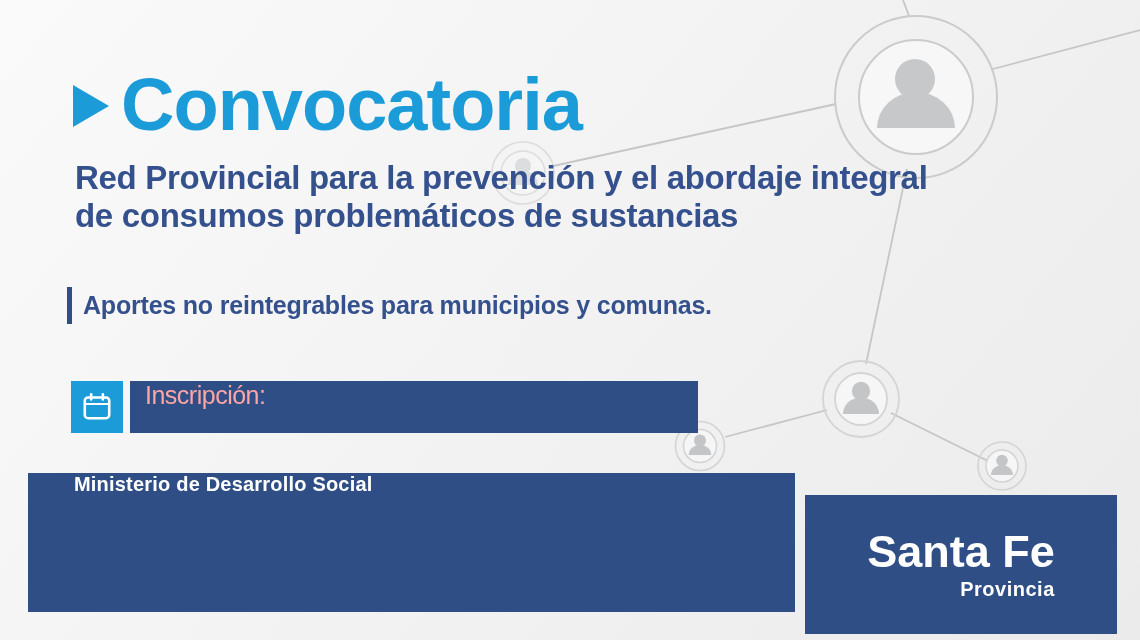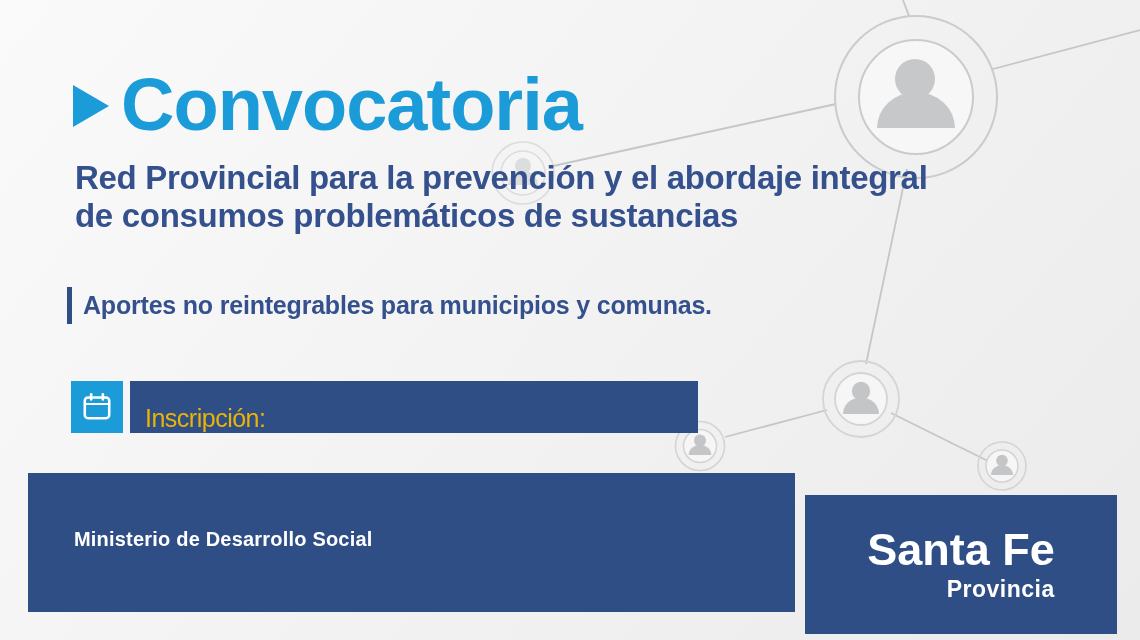--- a/index.html
+++ b/index.html
@@ -33,44 +33,44 @@
   .subtitle-text {
     font-size:25px; font-weight:bold; letter-spacing:-0.2px;
     color:var(--navyText); white-space:nowrap;
   }
   .reg-row { position:absolute; left:71px; top:381px; z-index:2; display:flex; }
   .reg-tile {
     width:52px; height:52px; background:var(--accent); margin-right:7px;
     display:flex; align-items:center; justify-content:center; flex:0 0 auto;
   }
   .reg-bar {
-    width:568px; height:52px; background:var(--navy); color:#eab308;
-    display:flex; align-items:flex-end; padding-left:15px; box-sizing:border-box;
+    width:568px; height:52px; background:var(--navy); color:#fca5a5;
+    display:flex; align-items:flex-start; padding-left:15px; box-sizing:border-box;
     font-size:25px; letter-spacing:-0.5px; white-space:nowrap;
   }
   .reg-label { font-weight:normal; margin-right:8px; }
   .reg-dates { font-weight:bold; }
 
   .footer-left {
     position:absolute; left:28px; top:473px; width:767px; height:139px; z-index:3;
     background:var(--navy); color:#fff;
-    display:flex; flex-direction:column; justify-content:center;
+    display:flex; flex-direction:column; 
     padding-left:46px; box-sizing:border-box;
   }
   .ministry { font-size:20px; font-weight:bold; margin-bottom:7px; letter-spacing:0.2px; }
   .agency { font-size:19px; letter-spacing:0.6px; }
 
   .footer-right {
     position:absolute; left:805px; top:495px; width:312px; height:139px; z-index:3;
     background:var(--navy); color:#fff;
     display:flex; align-items:center; justify-content:center;
   }
   .brand { text-align:right; }
   .brand-name { font-size:45px; line-height:1; font-weight:bold; }
-  .brand-sub { font-size:23px; font-weight:bold; margin-top:4px; letter-spacing:0.5px; }
+  .brand-sub { font-size:20px; font-weight:bold; margin-top:4px; letter-spacing:0.5px; }
 </style>
 </head>
 <body>
 
 <div class="canvas">
 
   <svg class="network" viewBox="0 0 1140 640" xmlns="http://www.w3.org/2000/svg">
     <g stroke="#C6C6C6" stroke-width="1.8">
       <line x1="903" y1="0" x2="909" y2="16"></line>
       <line x1="993" y1="69" x2="1140" y2="30"></line>

